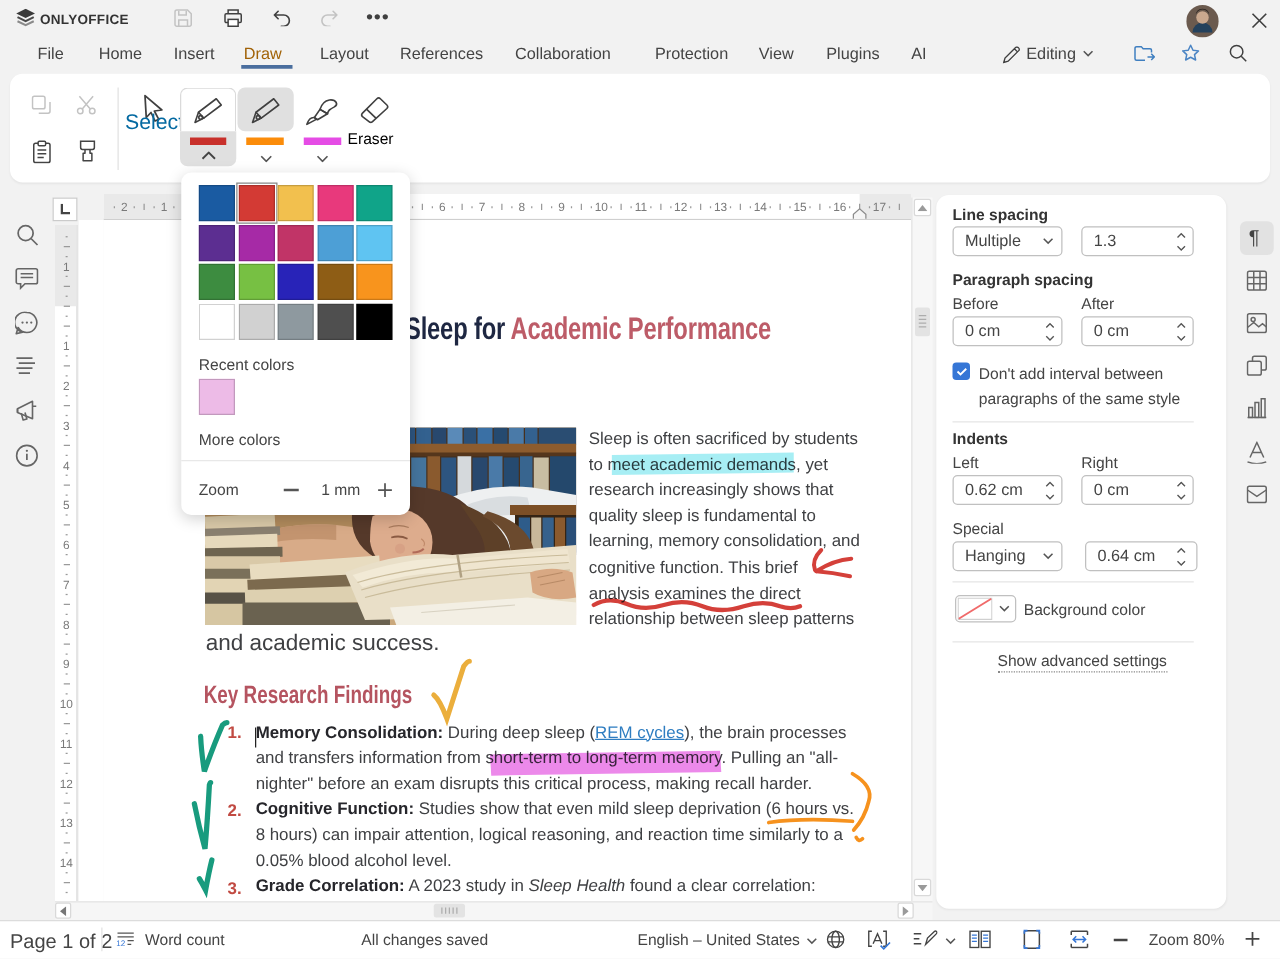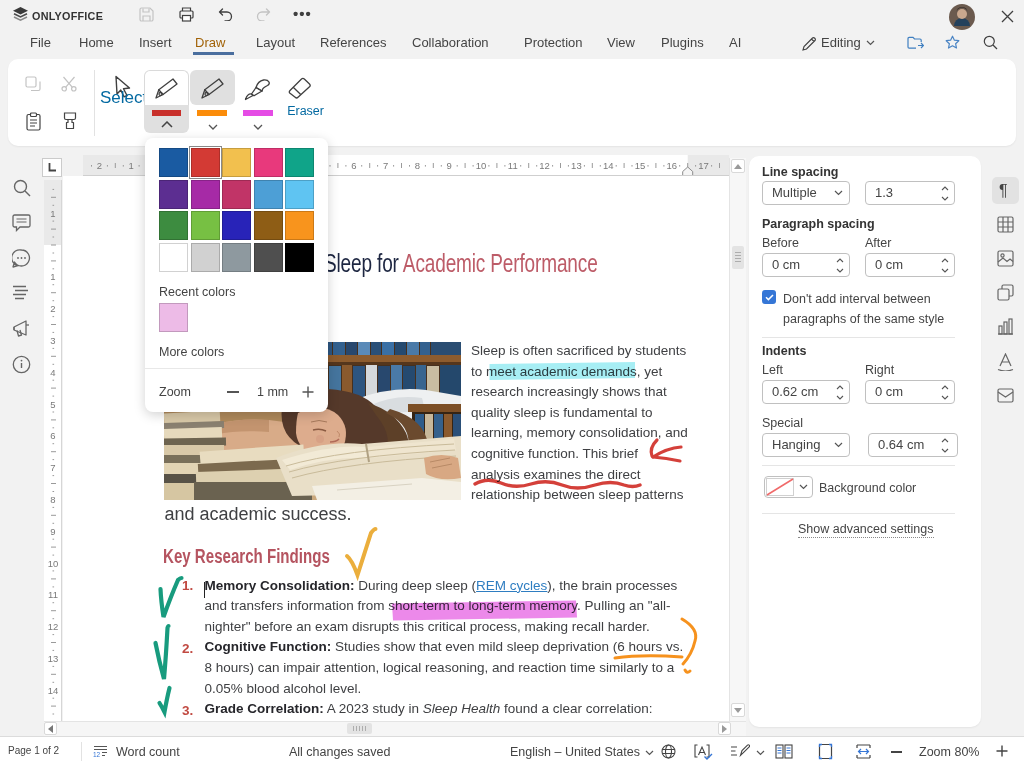--- a/index.html
+++ b/index.html
@@ -175,21 +175,21 @@
 <svg class="ico" style="left:253px;top:124px;" width="10" height="6" viewBox="0 0 10 6">
     <path d="M1 1 L5 5 L9 1" fill="none" stroke="#555" stroke-width="1.3"></path>
   </svg>
 
 <svg class="ico" style="left:288px;top:77px;" width="24" height="22" viewBox="0 0 24 22">
   <g fill="none" stroke="#404040" stroke-width="1.3" stroke-linejoin="round">
     <path d="M2 13.5 L13.5 2 a2 2 0 0 1 2.8 0 L21.5 7 a2 2 0 0 1 0 2.8 L10 20.3 a2 2 0 0 1 -2.8 0 L2 16.3 a2 2 0 0 1 0 -2.8 Z"></path>
     <path d="M5.2 10.3 L12.7 17.5"></path>
   </g>
 </svg>
-<div class="abs" style="left:278px;top:104px;width:46px;text-align:right;font-size:12.5px;color:#0369a1;">Eraser</div>
+<div class="abs" style="left:278px;top:104px;width:46px;text-align:left;font-size:12.5px;color:#000000;">Eraser</div>
 
 <svg class="ico" style="left:13px;top:179px;" width="18" height="18" viewBox="0 0 18 18">
   <circle cx="7.5" cy="7.5" r="6" fill="none" stroke="#666" stroke-width="1.4"></circle>
   <path d="M12 12 L17 17" stroke="#666" stroke-width="1.4"></path>
 </svg>
 <svg class="ico" style="left:12px;top:214px;" width="19" height="18" viewBox="0 0 19 18">
   <path d="M2.5 1 h14 a1.5 1.5 0 0 1 1.5 1.5 v9 a1.5 1.5 0 0 1 -1.5 1.5 H8 l-3.5 3.5 V13 H2.5 A1.5 1.5 0 0 1 1 11.5 v-9 A1.5 1.5 0 0 1 2.5 1 Z" fill="none" stroke="#666" stroke-width="1.3"></path>
   <path d="M4.5 5 h10 M4.5 8 h10" stroke="#666" stroke-width="1.2"></path>
 </svg>
 <svg class="ico" style="left:12px;top:249px;" width="19" height="19" viewBox="0 0 19 19">
@@ -379,21 +379,21 @@
       <text x="9" y="481.9" font-size="9.5" fill="#7a7a7a" text-anchor="middle" font-family="Liberation Sans">13</text>
       <text x="9" y="513.7" font-size="9.5" fill="#7a7a7a" text-anchor="middle" font-family="Liberation Sans">14</text>
     </svg>
   </div>
 
 <div class="abs" id="page" style="left:83px;top:176px;width:646px;height:545px;background:#fff;"></div>
 <div class="abs" style="left:63px;top:176px;width:20px;height:545px;background:#fff;"></div>
 
 <div id="doccontent">
 
-  <div class="abs" style="left:324px;top:249px;font-size:25px;font-weight:normal;color:#1e2742;white-space:nowrap;">
+  <div class="abs" style="left:324px;top:249px;font-size:25px;font-weight:bold;color:#1e2742;white-space:nowrap;">
     <span style="display:inline-block;transform:scaleX(0.761);transform-origin:0 50%;letter-spacing:-0.2px;">Sleep for <span style="color:#bd5c68;">Academic Performance</span></span>
   </div>
 
   <svg class="ico" style="left:164px;top:342px;" width="297" height="158" viewBox="0 0 297 158">
     <rect width="297" height="158" fill="#caa87c"></rect>
 
     <rect x="0" y="0" width="297" height="72" fill="#46301e"></rect>
 
     <g>
       <rect x="0" y="0" width="12" height="14" fill="#3a70a5"></rect>
@@ -725,21 +725,21 @@
     </g>
 </svg>
 <svg class="ico" style="left:997px;top:388px;" width="17" height="16" viewBox="0 0 17 16">
   <g fill="none" stroke="#666" stroke-width="1.2">
       <rect x="1" y="1" width="15" height="13" rx="1.5"></rect>
       <path d="M1 4 L8.5 9 L16 4"></path>
     </g>
 </svg>
 
 <div class="abs" id="statusbar" style="left:0;top:736px;width:1024px;height:31px;background:#fff;border-top:1px solid #dcdcdc;"></div>
-<div class="abs" style="left:8px;top:745px;font-size:10px;color:#444;">Page 1 of 2</div>
+<div class="abs" style="left:8px;top:745px;font-size:16px;color:#444;">Page 1 of 2</div>
 <div class="abs" style="left:81px;top:742px;width:1px;height:19px;background:#e2e2e2;"></div>
 <div class="abs" style="left:116px;top:745px;font-size:12.5px;color:#444;">Word count</div>
 <div class="abs" style="left:289px;top:745px;font-size:12.5px;color:#444;">All changes saved</div>
 <div class="abs" style="left:510px;top:745px;font-size:12.5px;color:#444;">English – United States</div>
 
 <svg class="ico" style="left:93px;top:745px;" width="15" height="13" viewBox="0 0 15 13">
   <path d="M1 1.5 H14 M1 4.5 H14" stroke="#555" stroke-width="1.1"></path>
   <path d="M9 7.5 H14 M9 10.5 H12" stroke="#555" stroke-width="1.1"></path>
   <text x="0" y="11.5" font-size="6.5" fill="#3576d6" font-family="Liberation Sans">12</text>
 </svg>

